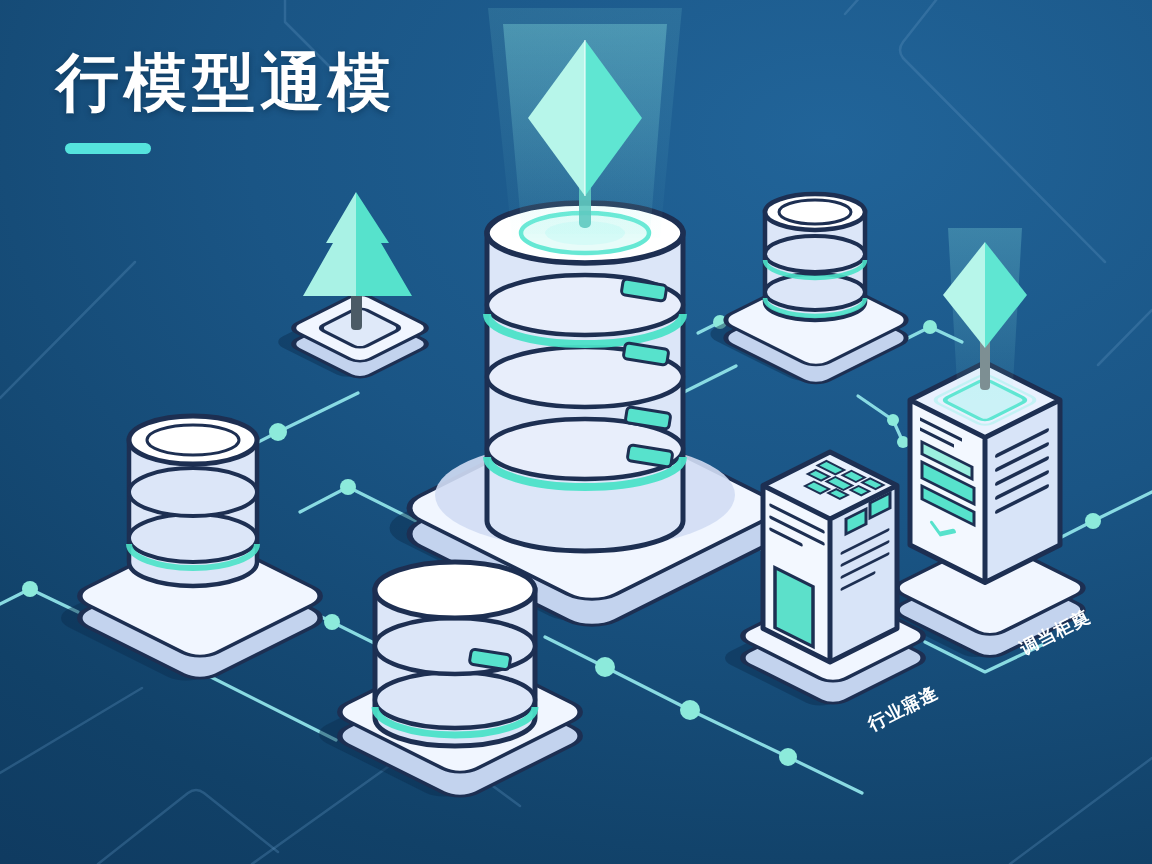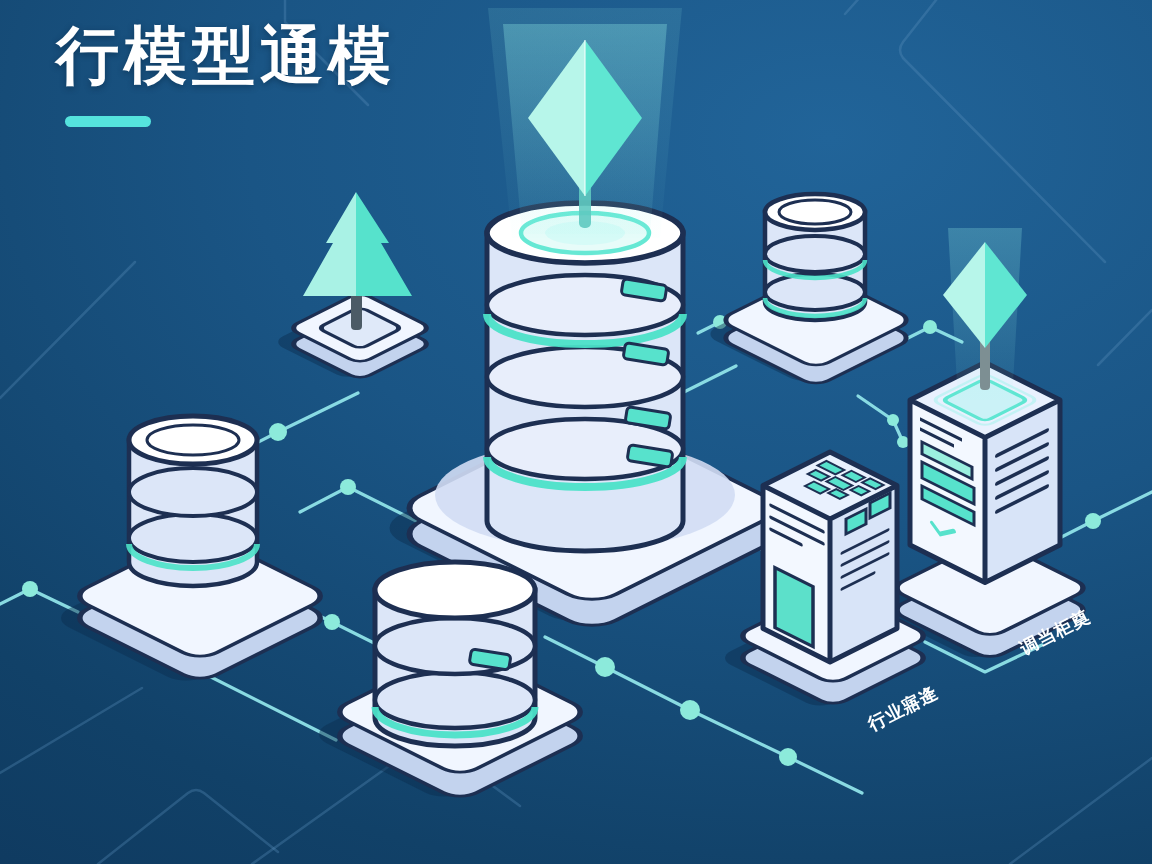--- a/index.html
+++ b/index.html
@@ -6,21 +6,21 @@
   body{
     width:1152px;height:864px;overflow:hidden;
     font-family:"Liberation Sans",sans-serif;
     background:#0d3459;
   }
   .stage{
     position:relative;width:1152px;height:864px;overflow:hidden;
     background:radial-gradient(140% 125% at 72% 16%, #216499 0%, #1a5585 36%, #114168 70%, #0d3459 100%);
   }
   .scene{position:absolute;left:0;top:0;width:1152px;height:864px;display:block;}
-  .title-block{position:absolute;left:56px;top:21px;}
+  .title-block{position:absolute;left:56px;top:48px;}
   .title-block h1{
     margin:0;font-size:63px;line-height:1.08;font-weight:800;color:#ffffff;
     letter-spacing:5px;text-shadow:0 2px 6px rgba(5,30,55,.45);
     font-family:"Liberation Sans",sans-serif;
   }
   .title-underline{width:86px;height:11px;border-radius:6px;background:#55e3dd;margin:27px 0 0 9px;}
   .plat-label{
     font-family:"Liberation Sans",sans-serif;font-weight:700;font-size:18px;fill:#ffffff;
     letter-spacing:1px;
   }

